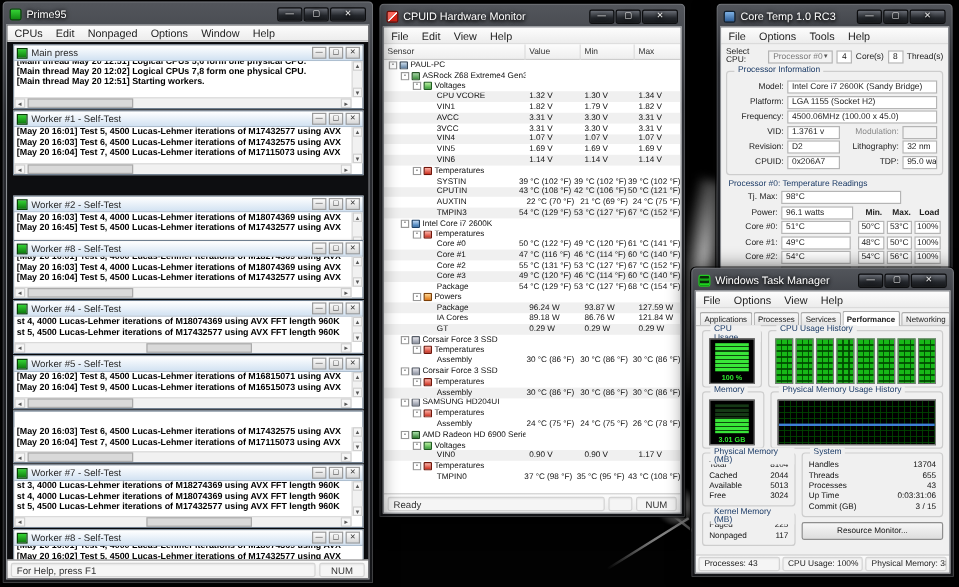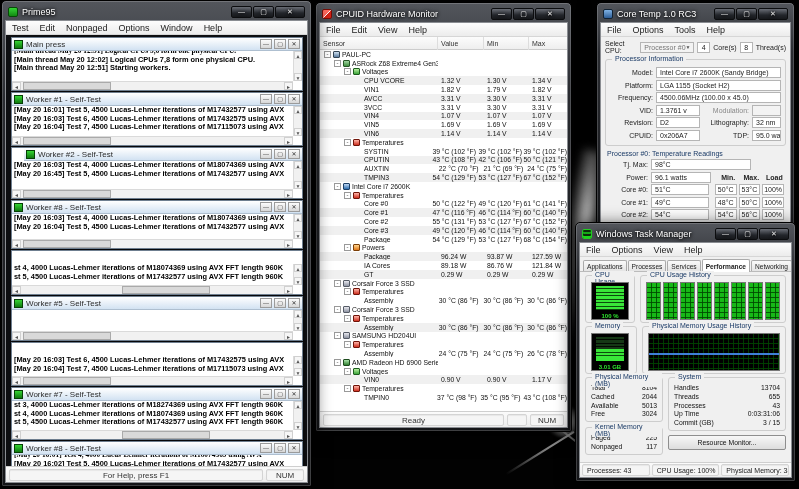--- a/index.html
+++ b/index.html
@@ -35,31 +35,31 @@
   #p95-body{height:463px;background:#0d0e11;display:flex;flex-direction:column;}
   #p95-mdi{position:relative;flex:1;background:#0d0e11;overflow:hidden;}
   .mdi-child{position:absolute;left:5px;width:292px;background:#fff;border:1px solid #6f7f90;box-shadow:1px 1px 2px rgba(0,0,0,.6);}
   .mdi-title{height:13px;background:linear-gradient(#ffffff,#d2e2f2);border-bottom:1px solid #aebfd0;display:flex;align-items:center;gap:3px;padding:0 2px;font-size:8px;color:#2b2b2b;}
   .p95-icon{width:9px;height:9px;background:linear-gradient(#35d435,#0f7a0f);border:1px solid #053f05;flex:none;}
   .mdi-title-text{white-space:nowrap;overflow:hidden;}
   .mdi-btns{margin-left:auto;display:flex;gap:2px;}
   .mdi-btn{width:12px;height:10px;background:linear-gradient(#fcfcfc,#d7d7d7);border:1px solid #9b9b9b;font-size:6px;line-height:9px;text-align:center;color:#333;}
   .mdi-body{position:absolute;left:0;right:9px;top:13px;bottom:9px;overflow:hidden;background:#fff;padding:0 2px;font-size:7.4px;font-weight:bold;line-height:8.6px;color:#000;white-space:nowrap;}
   .mdi-body.noscroll{right:0;bottom:0;}
-  .logline.cut{margin-top:-4px;font-family:Liberation Serif, serif;}
+  .logline.cut{margin-top:-4px;}
   .vrail{position:absolute;top:13px;right:0;bottom:9px;width:9px;background:#f1f1f1;border-left:1px solid #dadada;}
   .vrail .arr{position:absolute;left:0;width:8px;height:8px;font-size:5px;line-height:8px;text-align:center;color:#555;background:#f6f6f6;border:1px solid #d0d0d0;}
   .vrail .arr.up{top:0;} .vrail .arr.dn{bottom:0;}
   .hbar{position:absolute;left:0;right:9px;bottom:0;height:9px;background:#f1f1f1;border-top:1px solid #dadada;}
   .hbar .arr{position:absolute;top:0;width:9px;height:8px;font-size:5px;line-height:8px;text-align:center;color:#555;background:#f6f6f6;border:1px solid #d0d0d0;}
   .hbar .arr.lf{left:0;} .hbar .arr.rt{right:0;}
   .hthumb{position:absolute;top:0;height:8px;width:88px;background:#d9d9d9;border:1px solid #aaa;}
   .statusbar{height:16px;background:linear-gradient(#fbfbfb,#ececec);border-top:1px solid #cfcfcf;display:flex;align-items:center;gap:3px;padding:1px 3px;font-size:8px;color:#333;}
   .sb-seg{border:1px solid #d4d4d4;border-radius:2px;padding:0 4px;height:12px;line-height:11px;background:#f5f5f5;box-shadow:inset 0 1px 1px rgba(0,0,0,.06);}
-  .sb-fill{flex:1;text-align:center;}
+  .sb-fill{flex:1;}
 
   
   #hwmon{left:315px;top:2px;width:257px;height:430px;z-index:3;}
   #hw-body{height:406px;display:flex;flex-direction:column;background:#fff;}
   .hw-header{display:flex;height:13px;background:linear-gradient(#fcfcfc,#eee);border-bottom:1px solid #ccc;font-size:7px;color:#333;align-items:center;}
   .hw-hc{padding:0 3px;border-right:1px solid #ddd;height:13px;line-height:13px;}
   .hw-hc.c0{width:118px;} .hw-hc.c1{width:46px;} .hw-hc.c2{width:45px;} .hw-hc.c3{flex:1;border-right:none;}
   #hw-rows{flex:1;background:#fff;overflow:hidden;}
   .hwrow{display:flex;align-items:center;height:8.8px;font-size:6.8px;color:#101010;white-space:nowrap;}
   .hwrow.shade{background:#f0f0f0;}
@@ -135,21 +135,21 @@
       <span class="appicon p95app"></span>
       <span>Prime95</span>
       <span class="capbtns">
         <span class="capbtn">—</span>
         <span class="capbtn">▢</span>
         <span class="capbtn close">✕</span>
       </span>
     </div>
     <div class="winbody" id="p95-body">
       <div class="menubar" id="p95-menu">
-          <span>Test</span>
+          <span>CPUs</span>
           <span>Edit</span>
           <span>Nonpaged</span>
           <span>Options</span>
           <span>Window</span>
           <span>Help</span>
         </div>
       <div id="p95-mdi">
           <div class="mdi-child" style="top: 2px; height: 54px;">
             <div class="mdi-title">
               <span class="p95-icon"></span>
@@ -193,21 +193,21 @@
             <div class="vrail">
               <span class="arr up">▲</span>
               <span class="arr dn">▼</span>
             </div>
             <div class="hbar">
               <span class="arr lf">◄</span>
               <span class="arr rt">►</span>
               <span class="hthumb" style="left: 11px;"></span>
             </div>
           </div>
-          <div class="mdi-child" style="top: 112px; height: 52px; padding-left: 12px;">
+          <div class="mdi-child" style="top: 128px; height: 52px;">
             <div class="mdi-title">
               <span class="p95-icon"></span>
               <span class="mdi-title-text">Worker #2 - Self-Test</span>
               <span class="mdi-btns">
                 <span class="mdi-btn">—</span>
                 <span class="mdi-btn">▢</span>
                 <span class="mdi-btn">✕</span>
               </span>
             </div>
             <div class="mdi-body">
@@ -228,34 +228,44 @@
             <div class="mdi-title">
               <span class="p95-icon"></span>
               <span class="mdi-title-text">Worker #8 - Self-Test</span>
               <span class="mdi-btns">
                 <span class="mdi-btn">—</span>
                 <span class="mdi-btn">▢</span>
                 <span class="mdi-btn">✕</span>
               </span>
             </div>
             <div class="mdi-body">
+              <div class="logline cut">[May 20 16:01] Test 3, 4000 Lucas-Lehmer iterations of M18274369 using AVX</div>
               <div class="logline">[May 20 16:03] Test 4, 4000 Lucas-Lehmer iterations of M18074369 using AVX</div>
               <div class="logline">[May 20 16:04] Test 5, 4500 Lucas-Lehmer iterations of M17432577 using AVX</div>
             </div>
             <div class="vrail">
               <span class="arr up">▲</span>
               <span class="arr dn">▼</span>
             </div>
             <div class="hbar">
               <span class="arr lf">◄</span>
               <span class="arr rt">►</span>
               <span class="hthumb" style="left: 11px;"></span>
             </div>
           </div>
           <div class="mdi-child" style="top: 215px; height: 45px;">
+            <div class="mdi-title">
+              <span class="p95-icon"></span>
+              <span class="mdi-title-text">Worker #4 - Self-Test</span>
+              <span class="mdi-btns">
+                <span class="mdi-btn">—</span>
+                <span class="mdi-btn">▢</span>
+                <span class="mdi-btn">✕</span>
+              </span>
+            </div>
             <div class="mdi-body">
               <div class="logline">st 4, 4000 Lucas-Lehmer iterations of M18074369 using AVX FFT length 960K</div>
               <div class="logline">st 5, 4500 Lucas-Lehmer iterations of M17432577 using AVX FFT length 960K</div>
             </div>
             <div class="vrail">
               <span class="arr up">▲</span>
               <span class="arr dn">▼</span>
             </div>
             <div class="hbar">
               <span class="arr lf">◄</span>
@@ -267,20 +277,22 @@
             <div class="mdi-title">
               <span class="p95-icon"></span>
               <span class="mdi-title-text">Worker #5 - Self-Test</span>
               <span class="mdi-btns">
                 <span class="mdi-btn">—</span>
                 <span class="mdi-btn">▢</span>
                 <span class="mdi-btn">✕</span>
               </span>
             </div>
             <div class="mdi-body">
+              <div class="logline">[May 20 16:02] Test 8, 4500 Lucas-Lehmer iterations of M16815071 using AVX</div>
+              <div class="logline">[May 20 16:04] Test 9, 4500 Lucas-Lehmer iterations of M16515073 using AVX</div>
             </div>
             <div class="vrail">
               <span class="arr up">▲</span>
               <span class="arr dn">▼</span>
             </div>
             <div class="hbar">
               <span class="arr lf">◄</span>
               <span class="arr rt">►</span>
               <span class="hthumb" style="left: 11px;"></span>
             </div>

